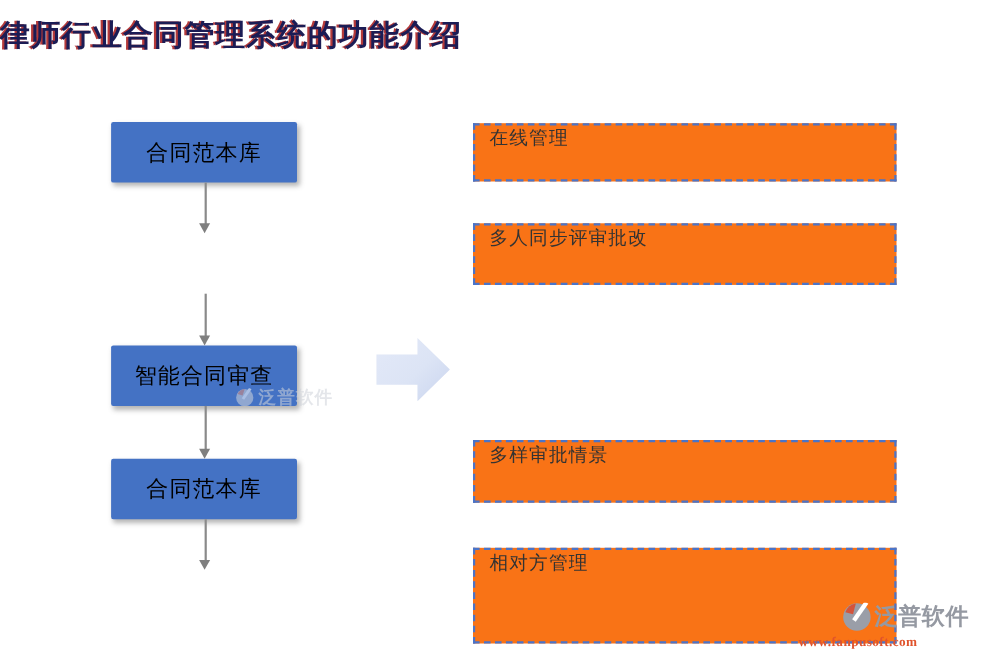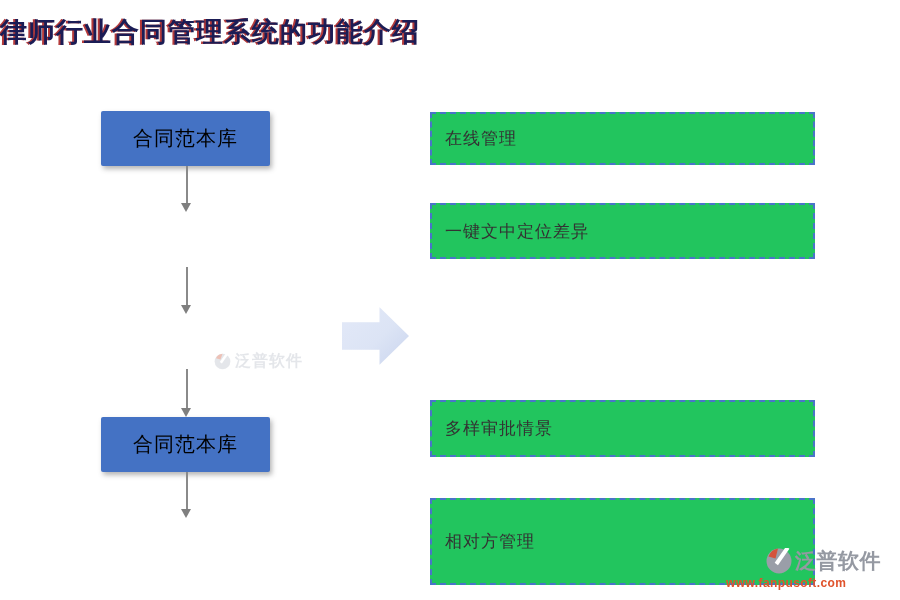--- a/index.html
+++ b/index.html
@@ -37,23 +37,23 @@
   .big-arrow{
     position:absolute;left:342px;top:306px;width:67px;height:60px;
     background:linear-gradient(135deg,#e3e9f8 0%,var(--big_arrow_fill,#dce4f5) 55%,#c9d4ee 100%);
     clip-path:polygon(0% 27%,56% 27%,56% 2%,100% 50%,56% 98%,56% 73%,0% 73%);
     filter:drop-shadow(2px 3px 2px rgba(120,130,160,.45));
   }
   
   .feature{
     position:absolute;left:430px;width:385px;box-sizing:border-box;
     border:2px dashed var(--dashed_border_blue,#4a74c9);
-    display:flex;align-items:center;
+    display:flex;align-items:flex-start;
     color:#333;font-size:17px;letter-spacing:1px;padding-left:13px;
-    background:#22c55e;
+    background:#f97316;
   }
   .f0{top:112px;height:53px}.f1{top:203px;height:56px}
   .f2{top:304px;height:56px}.f3{top:400px;height:57px}
   .f4{top:498px;height:87px}
   
   .wm-mid{
     position:absolute;left:214px;top:351px;display:flex;align-items:center;gap:4px;
     opacity:.55;z-index:3;pointer-events:none;
   }
   .wm-mid .wm-text{
@@ -63,34 +63,37 @@
   .brand{
     position:absolute;left:766px;top:548px;z-index:3;
     display:flex;align-items:flex-start;gap:3px;
     font-family:"Liberation Sans","DejaVu Sans",sans-serif;
   }
   .brand-name{
     font-weight:bold;font-size:21px;color:var(--brand_gray,#9599a2);letter-spacing:.5px;line-height:26px;
   }
   .brand-url{
     position:absolute;left:726px;top:576px;z-index:3;
-    font-family:Liberation Sans, sans-serif;
+    font-family:Liberation Serif, serif;
     font-weight:bold;font-size:12px;color:var(--brand_orange,#e0532c);letter-spacing:.4px;
   }
   .logo-svg{display:block;}
 </style>
 </head>
 <body>
 
 <div class="canvas">
 
   <h1 class="page-title">律师行业合同管理系统的功能介绍</h1>
 
   <div class="step s0">
     <span>合同范本库</span>
+  </div>
+  <div class="step s2">
+    <span>智能合同审查</span>
   </div>
   <div class="step s3">
     <span>合同范本库</span>
   </div>
 
   <div class="connector c0">
     <div class="arrow-line"></div>
     <div class="arrow-head"></div>
   </div>
   <div class="connector c1">
@@ -105,21 +108,21 @@
     <div class="arrow-line"></div>
     <div class="arrow-head"></div>
   </div>
 
   <div class="big-arrow"></div>
 
   <div class="feature f0">
     <span>在线管理</span>
   </div>
   <div class="feature f1">
-    <span>一键文中定位差异</span>
+    <span>多人同步评审批改</span>
   </div>
   <div class="feature f3">
     <span>多样审批情景</span>
   </div>
   <div class="feature f4">
     <span>相对方管理</span>
   </div>
 
   <div class="wm-mid">
     <svg class="logo-svg" width="17" height="17" viewBox="0 0 26 26">

